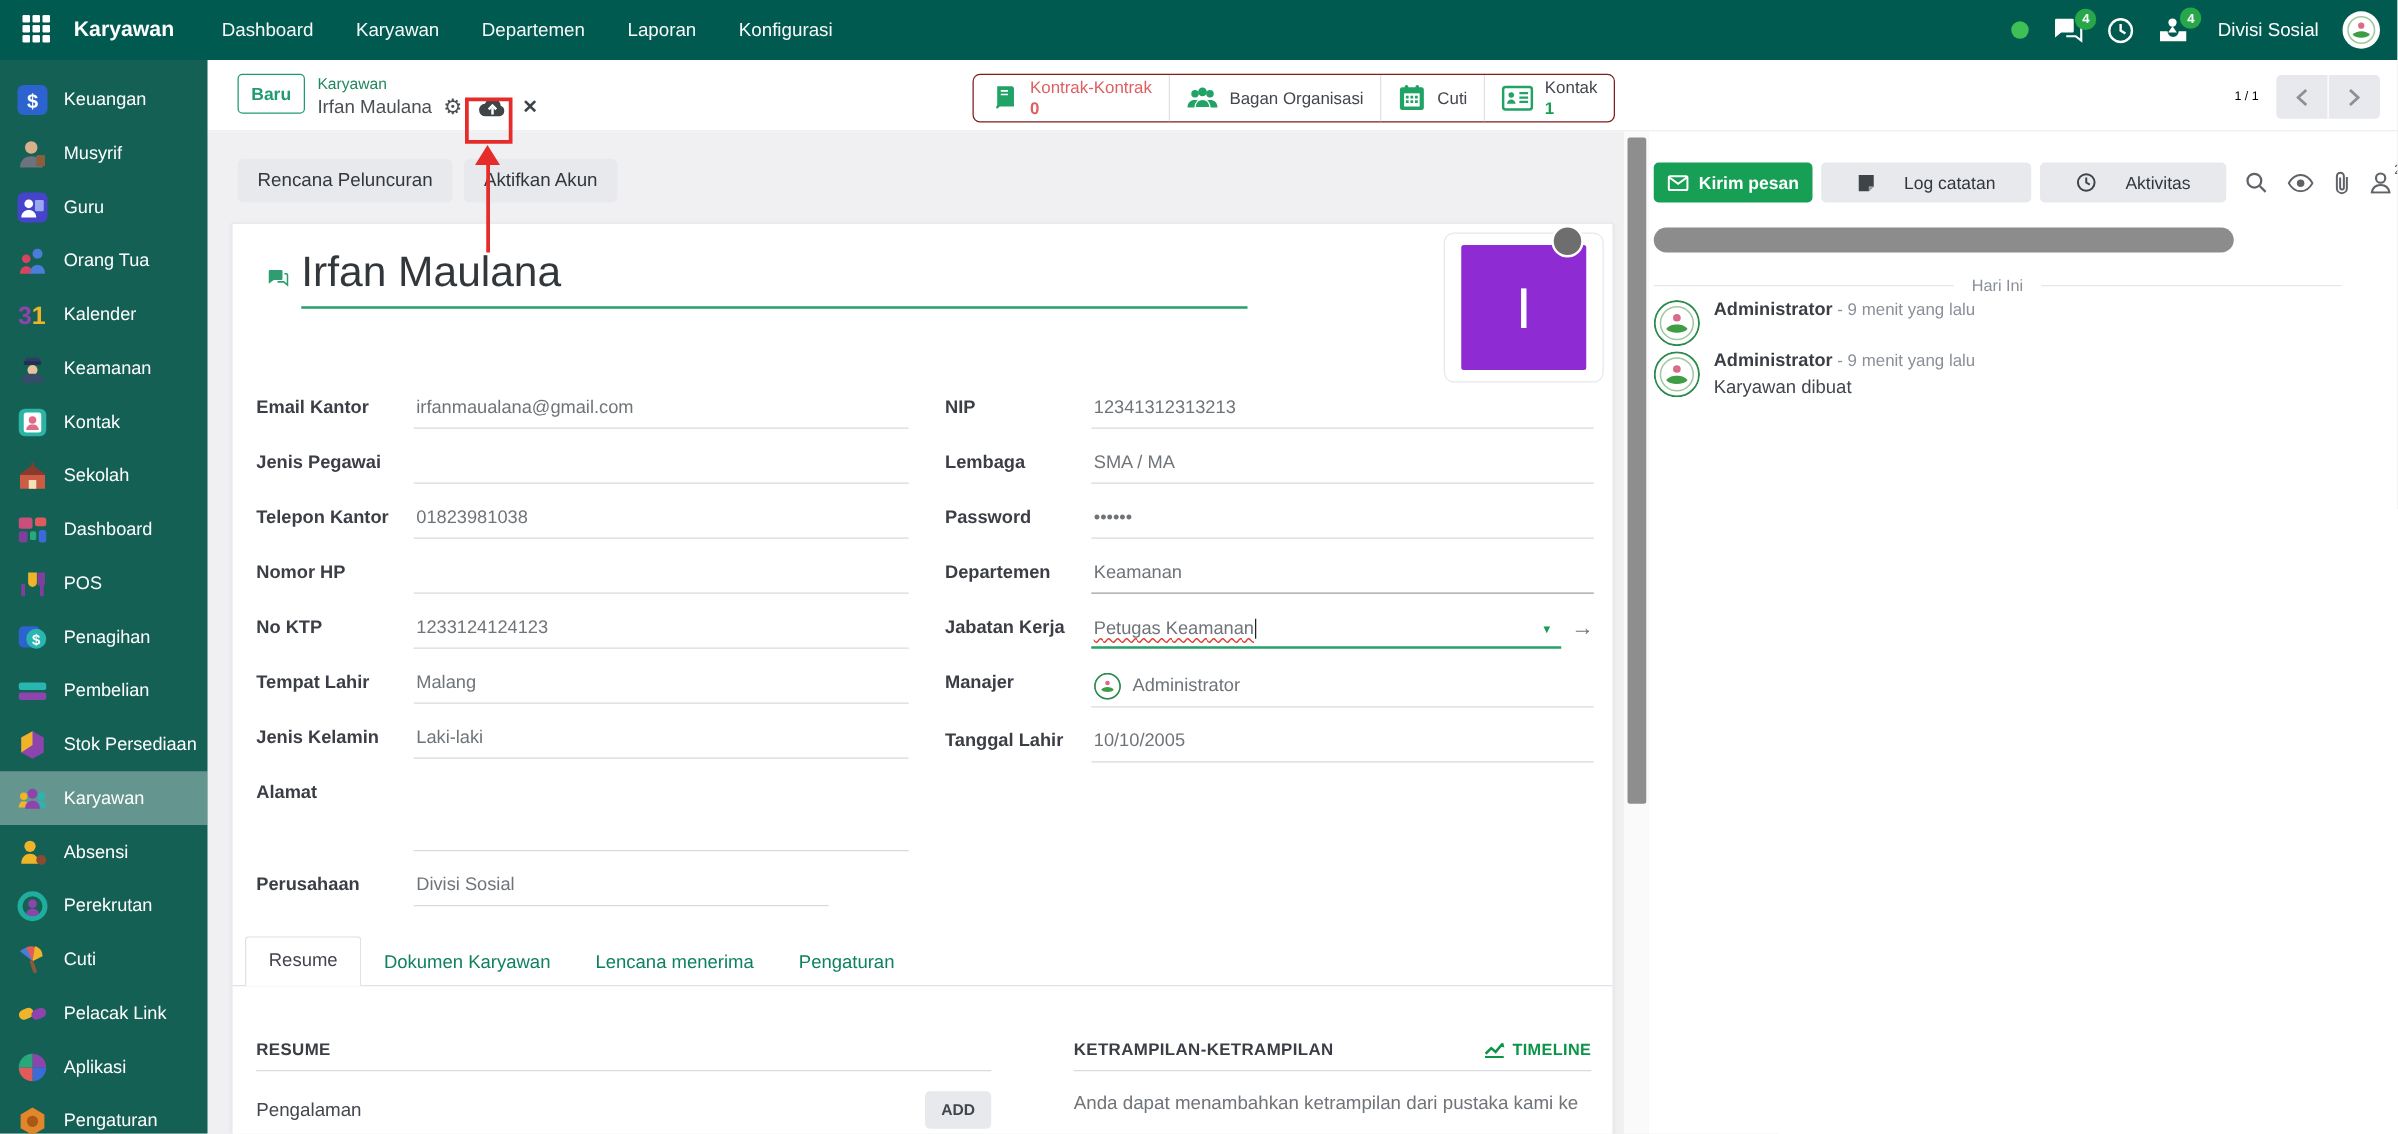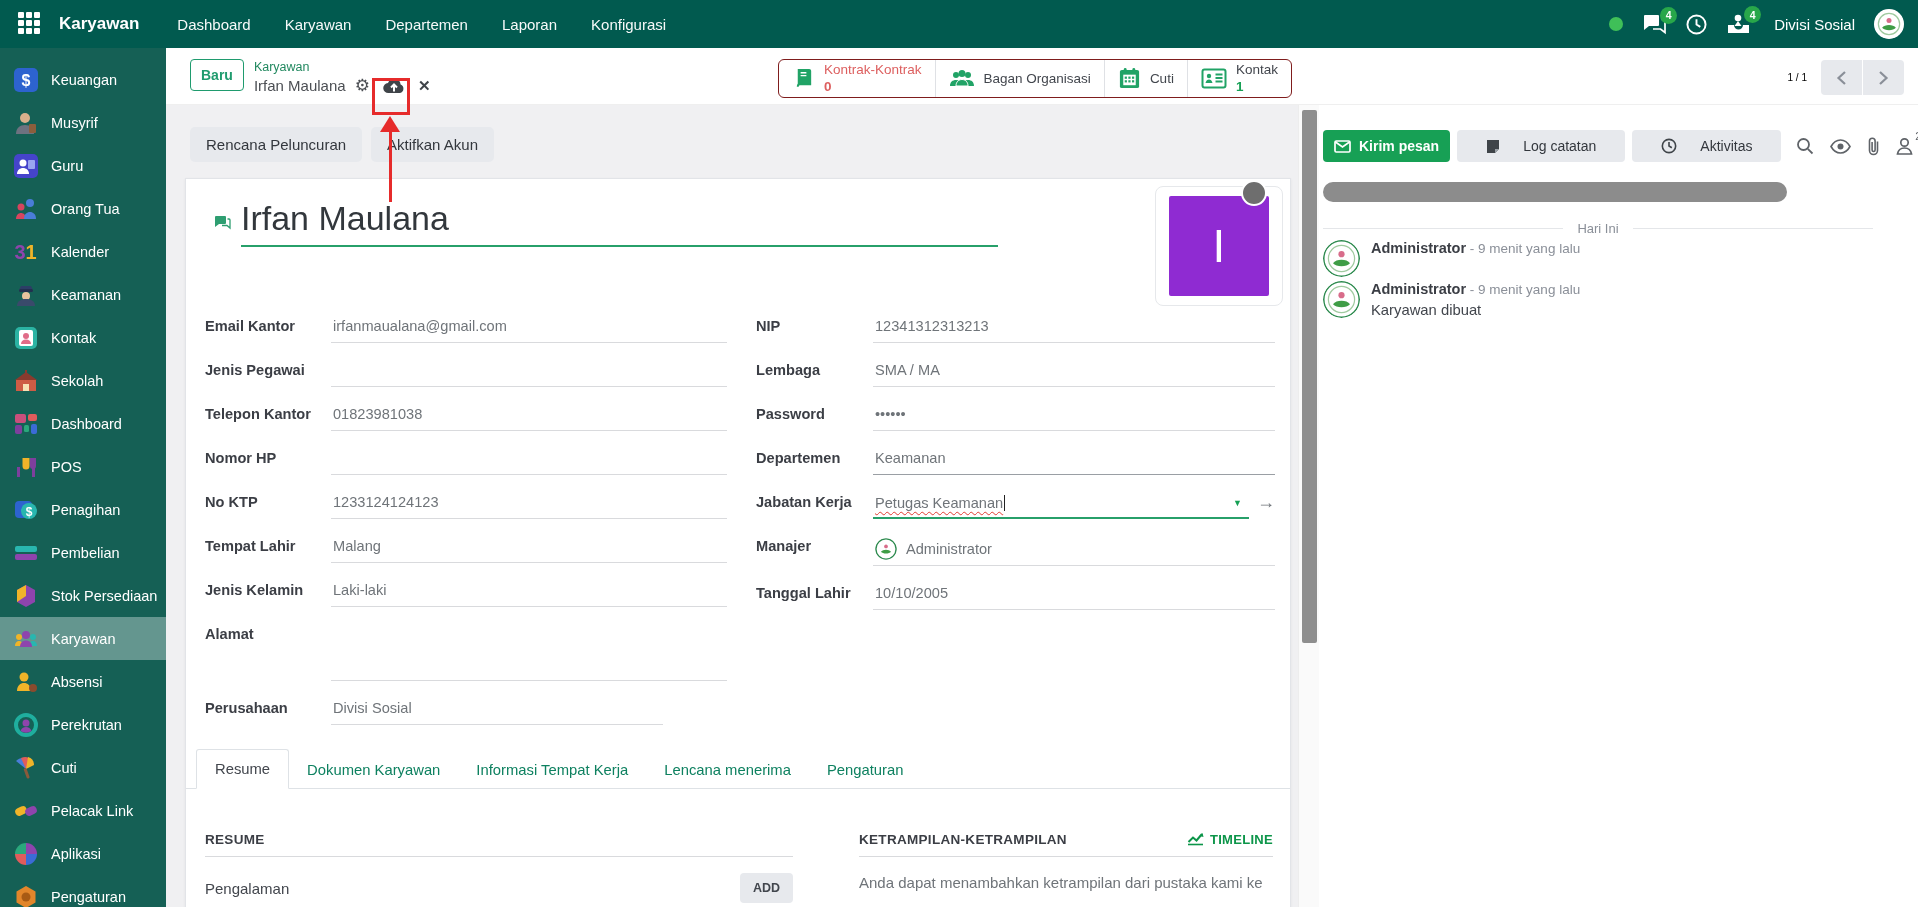--- a/index.html
+++ b/index.html
@@ -91,21 +91,21 @@
 
 .tabs{position:absolute;left:0;right:0;top:570px;display:flex;border-bottom:1px solid #dee2e6;padding-left:10px;align-items:flex-end}
 .tab{padding:11px 18px;font-size:14.8px;color:#0e8160;cursor:pointer;margin-bottom:-1px}
 .tab.active{color:#42464d;background:#fff;border:1px solid #dee2e6;border-bottom:1px solid #fff;border-radius:3px 3px 0 0}
 
 
 .resume-cols{position:absolute;left:19px;top:653px;width:1068px;display:flex;gap:66px}
 .res-col-left{width:588px;flex:none}
 .res-col-right{flex:1}
 .sec-head{display:flex;justify-content:space-between;align-items:center;border-bottom:1px solid #d9dadd;padding-bottom:9px;font-size:13.5px;font-weight:700;color:#3b3e45;letter-spacing:.3px}
-.timeline-link{color:#0c9549;font-weight:700;font-size:13px;display:flex;gap:6px;align-items:flex-start;cursor:pointer}
+.timeline-link{color:#0c9549;font-weight:700;font-size:13px;display:flex;gap:6px;align-items:center;cursor:pointer}
 .sec-row{display:flex;justify-content:space-between;align-items:center;margin-top:16px;font-size:15px;color:#42464d}
 .btn-add{background:#e7e9ed;border:none;border-radius:4px;font-size:12.5px;font-weight:700;color:#42464d;padding:8px 13px;cursor:pointer;font-family:inherit}
 .skill-hint{margin-top:17px;font-size:15px;color:#6f7479}
 
 
 .scrollbar-track{position:absolute;left:1298px;top:105px;width:21px;height:802px;background:#fafafa;border-left:1px solid #ededed;z-index:6}
 .scrollbar-thumb{position:absolute;left:3px;top:5px;width:15px;height:533px;background:#8e8e8e;border-radius:2px;cursor:pointer}
 
 
 .chatter{position:absolute;left:1319px;top:105px;right:0;bottom:0;background:#fff;padding:25px 0 0 4px;overflow:hidden}
@@ -594,21 +594,20 @@
     </div>
     <div class="frow">
       <span class="flabel">Tanggal Lahir</span>
       <span class="fvalue">10/10/2005</span>
     </div>
   </div>
 
   <div class="tabs">
     <span class="tab active">Resume</span>
     <span class="tab">Dokumen Karyawan</span>
-    <span class="tab">Informasi Tempat Kerja</span>
     <span class="tab">Lencana menerima</span>
     <span class="tab">Pengaturan</span>
   </div>
 
   <div class="resume-cols">
     <div class="res-col-left">
       <div class="sec-head">
         <span>RESUME</span>
       </div>
       <div class="sec-row">

